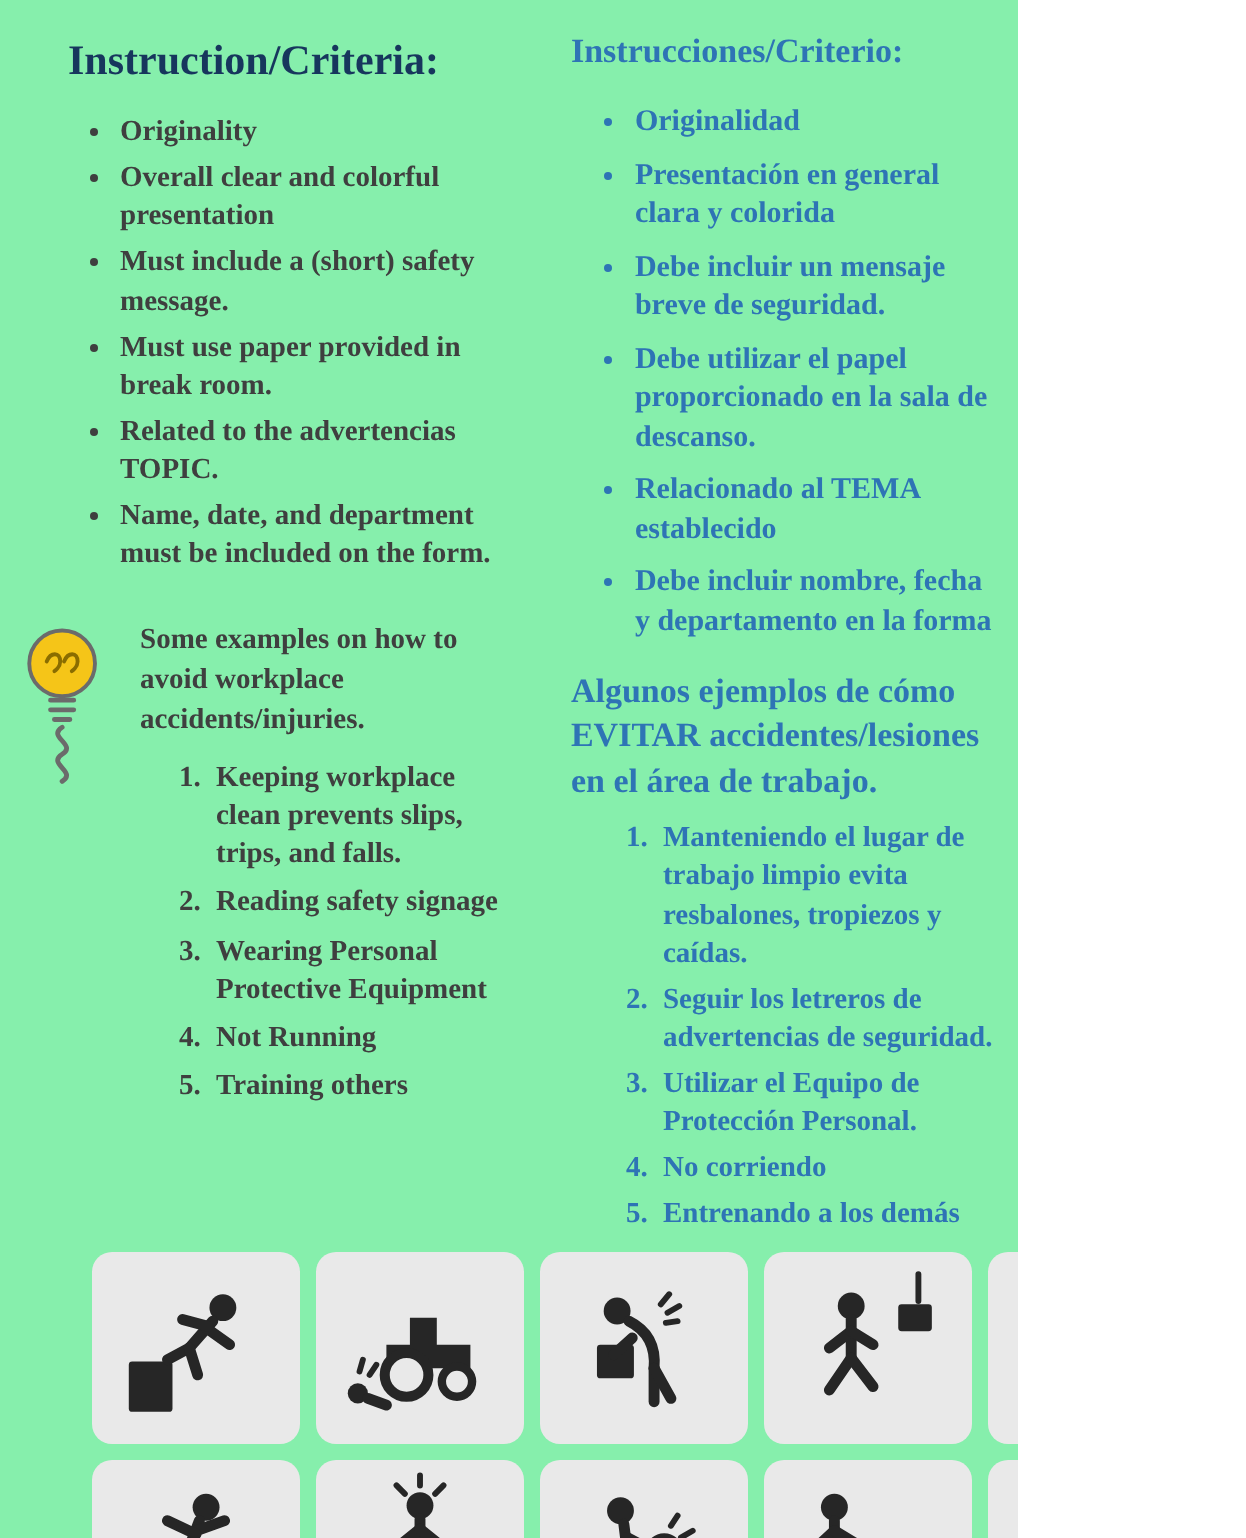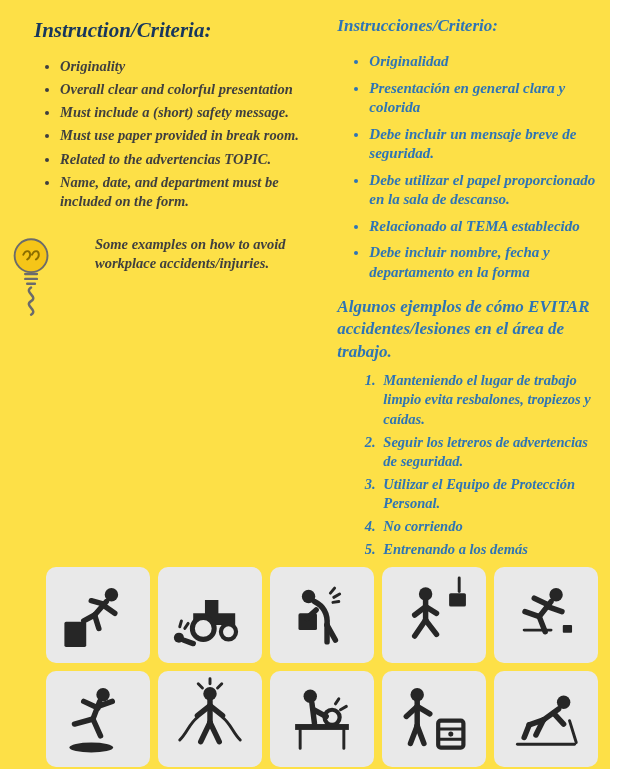--- a/index.html
+++ b/index.html
@@ -1,33 +1,33 @@
 <!DOCTYPE html>
 <html><head>
 <meta charset="utf-8">
 <style>
   html,body { margin:0; padding:0; background:#ffffff; }
   body { width:623px; height:769px; font-family:"Liberation Serif", serif; }
-  .page { position:relative; width:610px; height:769px; overflow:hidden; background:#fde047;font-style:italic; }
+  .page { position:relative; width:509px; height:769px; overflow:hidden; background:#86efac; }
 
   .columns { display:flex; min-height:546px; box-sizing:border-box; }
   .col-left  { width:322px; box-sizing:border-box; padding:12px 4px 0 30px; color:#3f3f3f; }
   .col-right { width:301px; box-sizing:border-box; padding:16px 8px 0 20px; color:#2e74b5; }
 
   h1 { font-weight:bold; margin:0; }
   .h-en { font-size:21px; color:#17365d; margin:6px 0 14px 4px; }
   .h-es { font-size:17px; color:#2e74b5; margin:0 0 16px 2px; }
 
   ul.criteria { margin:0 0 0 30px; padding:0; font-weight:bold; }
   .col-left ul.criteria  { font-size:14.5px; line-height:1.32; }
   .col-left ul.criteria li { margin-bottom:4px; }
   .col-right ul.criteria { font-size:15px; line-height:1.3; margin-left:34px; }
   .col-right ul.criteria li { margin-bottom:7px; }
 
-  .examples-row { display:flex; margin-top:18px;gap:25px; }
+  .examples-row { display:flex; margin-top:18px; }
   .bulb-wrap { width:60px; flex:0 0 60px; margin-left:-26px; padding-top:2px; }
   .examples-content { flex:1; }
   .examples-intro { font-weight:bold; font-size:14.5px; line-height:1.35; margin:6px 0 10px 6px; }
 
   ol.examples { margin:8px 0 0 40px; padding:0; font-weight:bold; font-size:14.5px; line-height:1.32; }
   ol.examples li { margin-bottom:5px; padding-left:4px; }
 
   .col-right .examples-intro-es { font-weight:bold; font-size:17px; line-height:1.32; margin:14px 0 4px 2px; }
   .col-right ol.examples { margin-left:32px; }
   .col-right ol.examples li { margin-bottom:4px;margin-left:12px; }
@@ -61,20 +61,27 @@
         <div class="bulb-wrap">
           <svg viewBox="0 0 60 92" width="58" height="90">
             <circle cx="28" cy="25" r="17" fill="#f5c518" stroke="#6b6b6b" stroke-width="2"></circle>
             <path d="M20 24 c2-5 7-5 7 0 c0 3 -3 5 -3 5 M29 24 c2-5 7-5 7 0 c0 3 -3 5 -3 5" fill="none" stroke="#8a6d00" stroke-width="2" stroke-linecap="round"></path>
             <path d="M22 44 h12 M22 49 h12 M24 54 h8" stroke="#6b6b6b" stroke-width="2.5" fill="none" stroke-linecap="round"></path>
             <path d="M28 58 c-8 5 8 9 0 14 c-8 5 8 9 0 14" fill="none" stroke="#6b6b6b" stroke-width="2.5" stroke-linecap="round"></path>
           </svg>
         </div>
         <div class="examples-content">
           <p class="examples-intro">Some examples on how to avoid workplace accidents/injuries.</p>
+          <ol class="examples">
+            <li>Keeping workplace clean prevents slips, trips, and falls.</li>
+            <li>Reading safety signage</li>
+            <li>Wearing Personal Protective Equipment</li>
+            <li>Not Running</li>
+            <li>Training others</li>
+          </ol>
         </div>
       </div>
     </div>
 
     <div class="col-right">
       <h1 class="h-es">Instrucciones/Criterio:</h1>
       <ul class="criteria">
         <li>Originalidad</li>
         <li>Presentación en general clara y colorida</li>
         <li>Debe incluir un mensaje breve de seguridad.</li>

